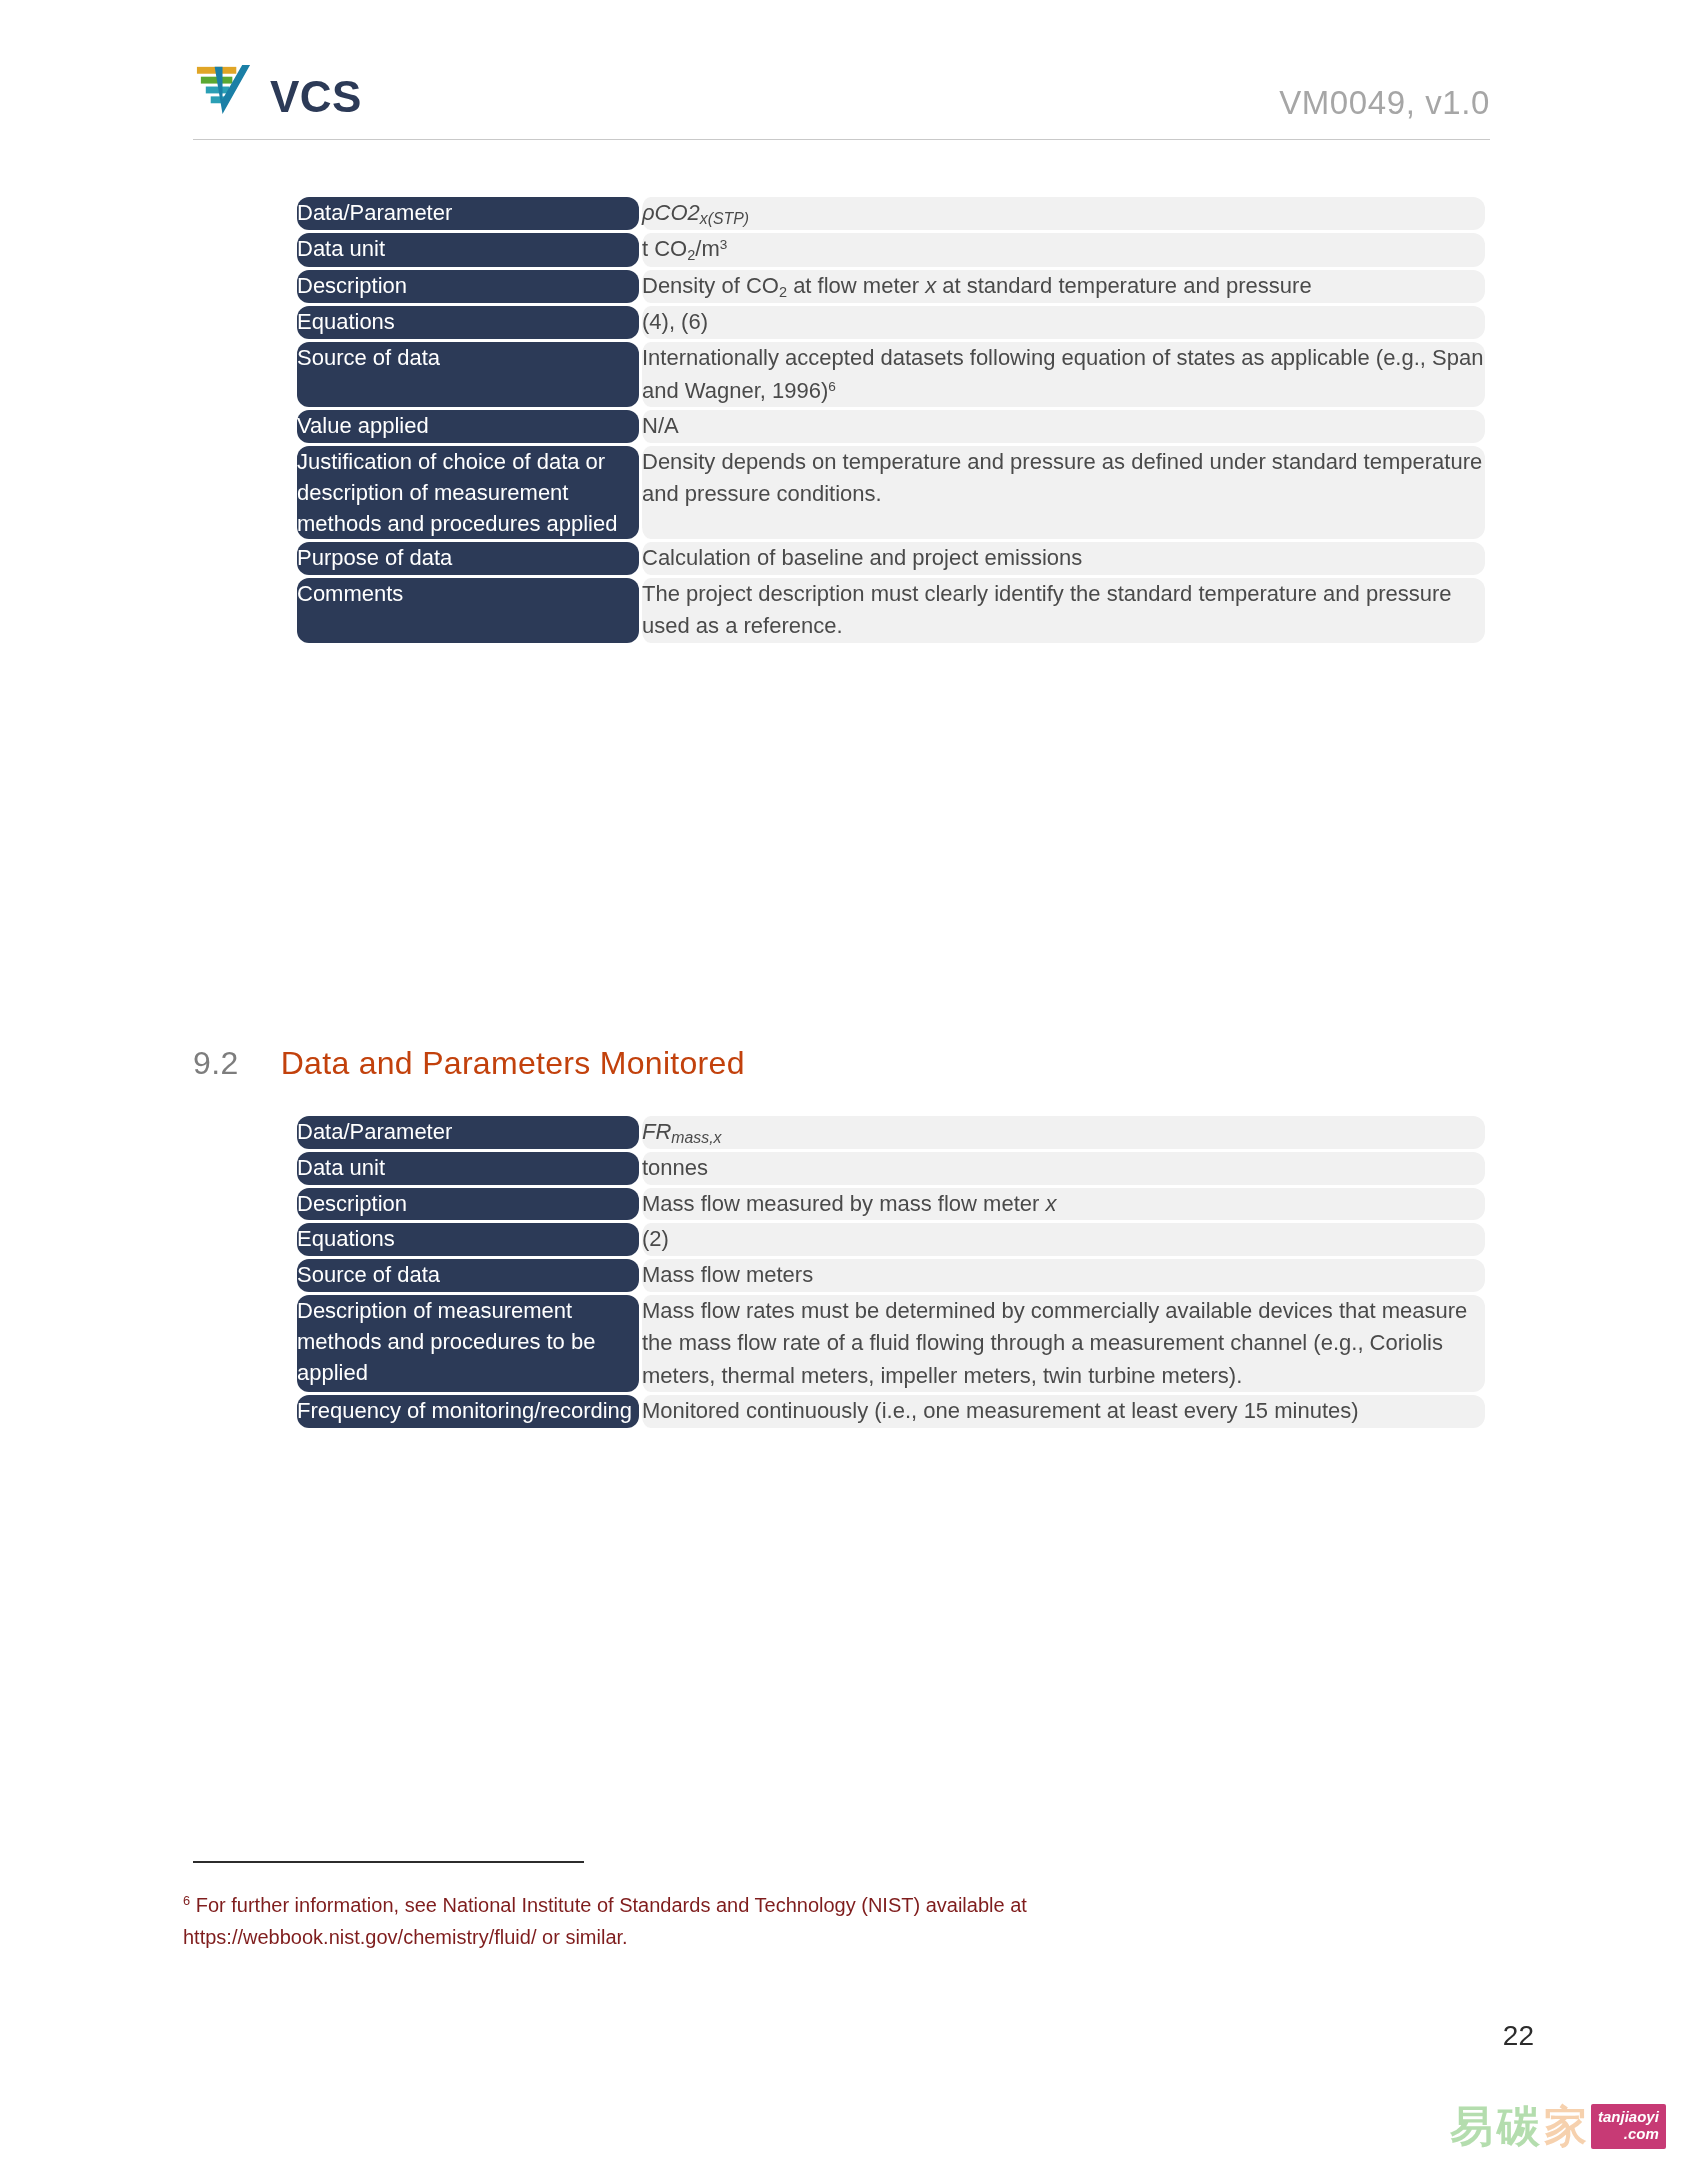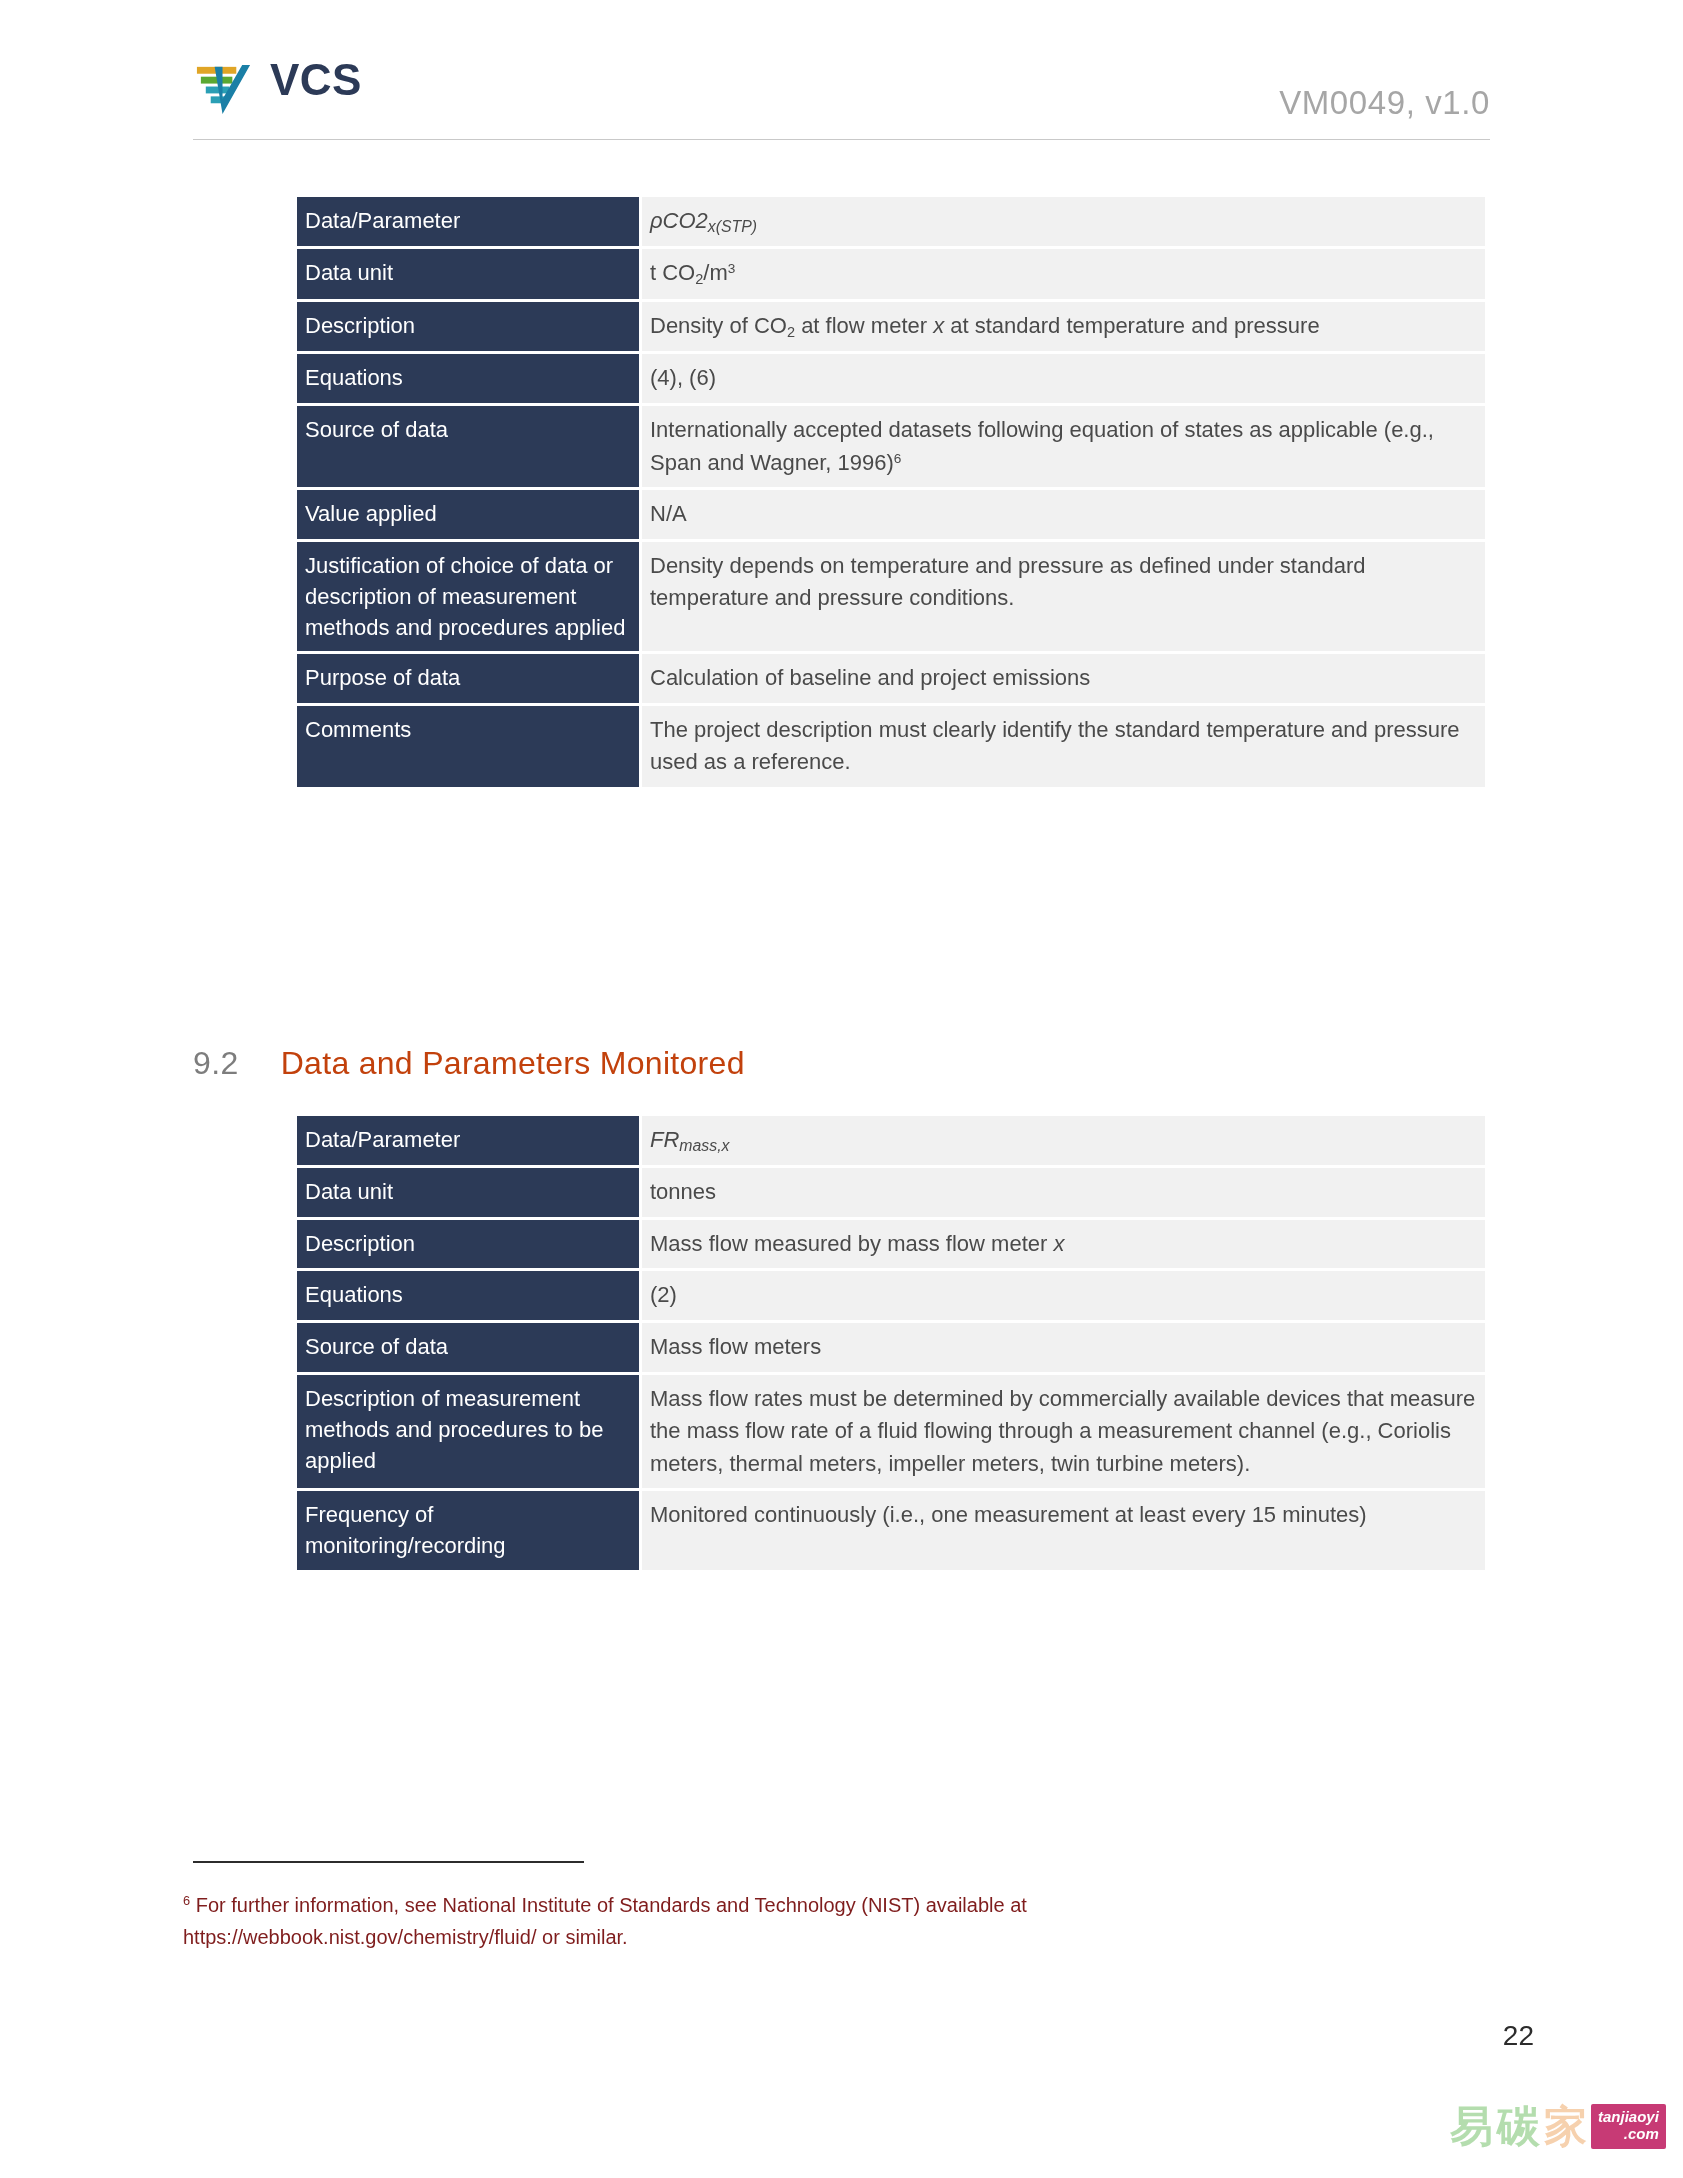--- a/index.html
+++ b/index.html
@@ -29,21 +29,21 @@
     left: 193px;
     top: 50px;
     width: 1297px;
     height: 89px;
     display: flex;
     align-items: flex-start;
     justify-content: space-between;
   }
   .brand {
     display: flex;
-    align-items: flex-start;
+    align-items: flex-end;
     gap: 16px;
     margin-top: 8px;
   }
   .brand-mark {
     width: 61px;
     height: 61px;
     position: relative;
     flex: none;
   }
   .brand-word {
@@ -74,21 +74,22 @@
     position: absolute;
     border-collapse: separate;
     border-spacing: 0 3px;
     table-layout: fixed;
   }
   #table-one { left: 297px; top: 194px; width: 1188px; }
   #table-two { left: 297px; top: 1113px; width: 1188px; }
 
   .param-table td {
     vertical-align: top;
-    padding: 8px;
+    padding: 0;
+    border-radius: 12px;
   }
   .lbl {
     width: 342px;
     background: #2c3a57;
     color: #ffffff;
     font-size: 22px;
     line-height: 1.42;
     padding: 17px 20px 20px 20px;
     box-sizing: border-box;
   }

